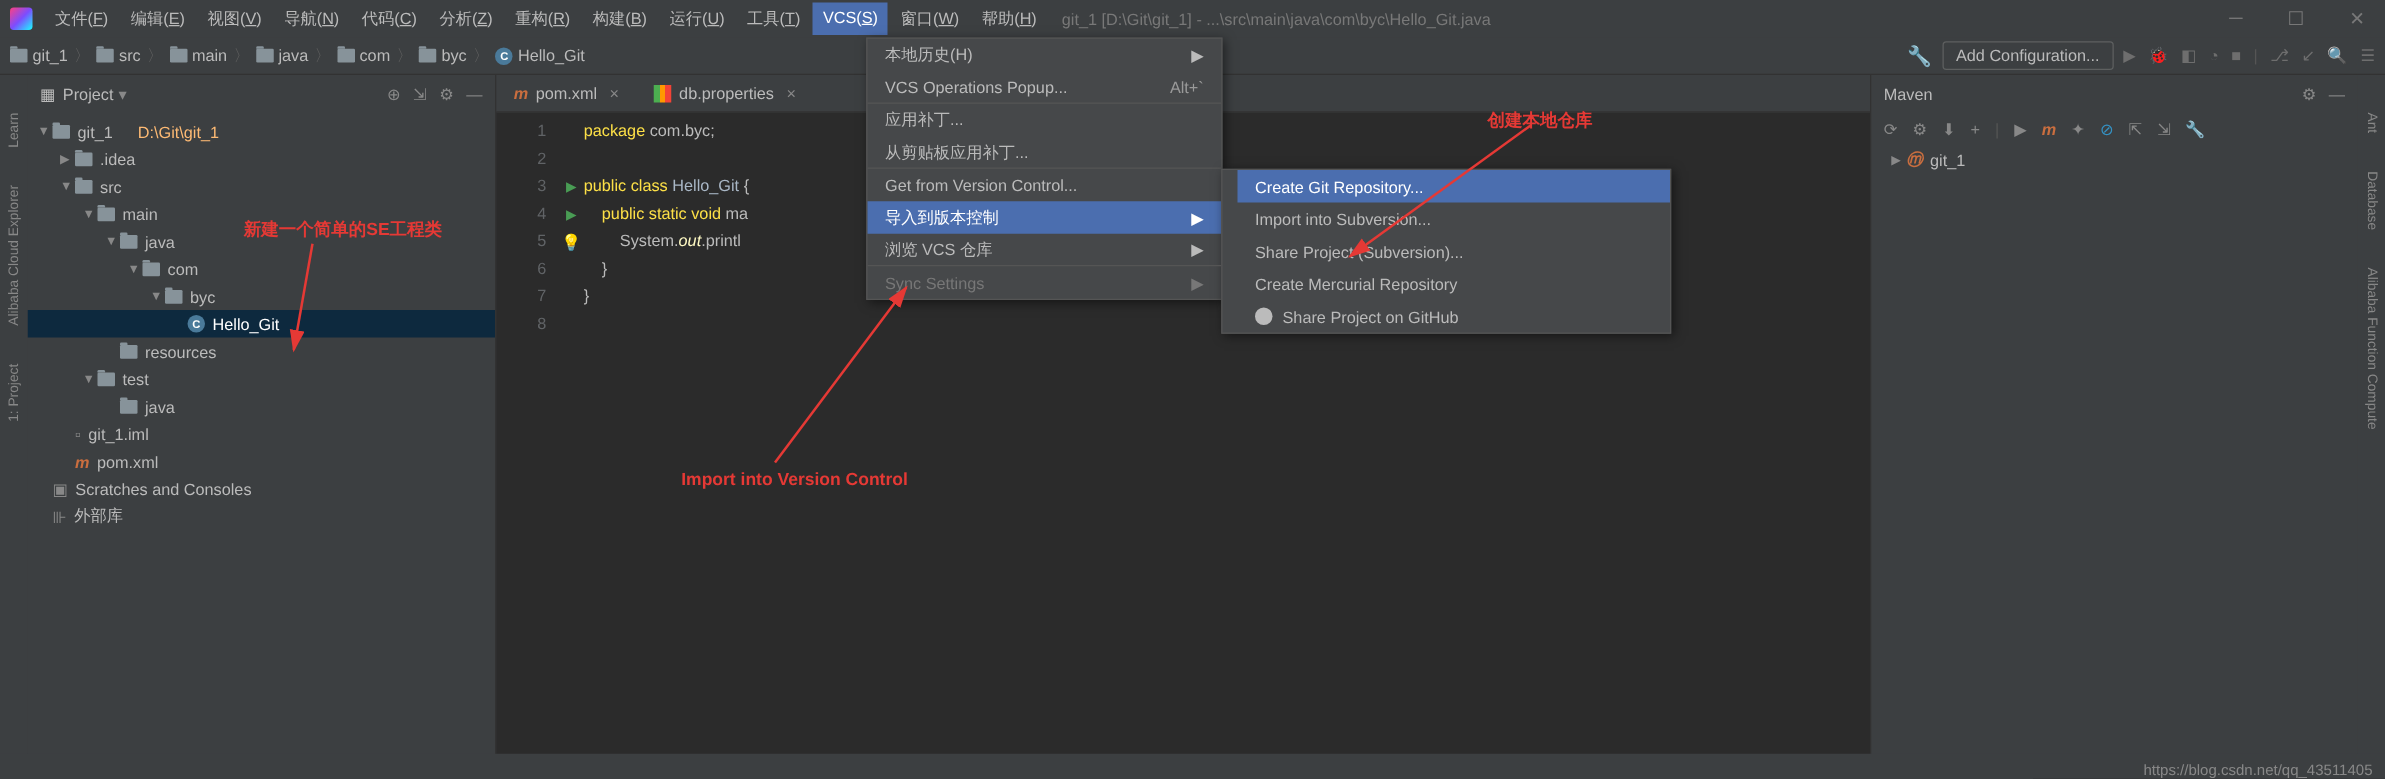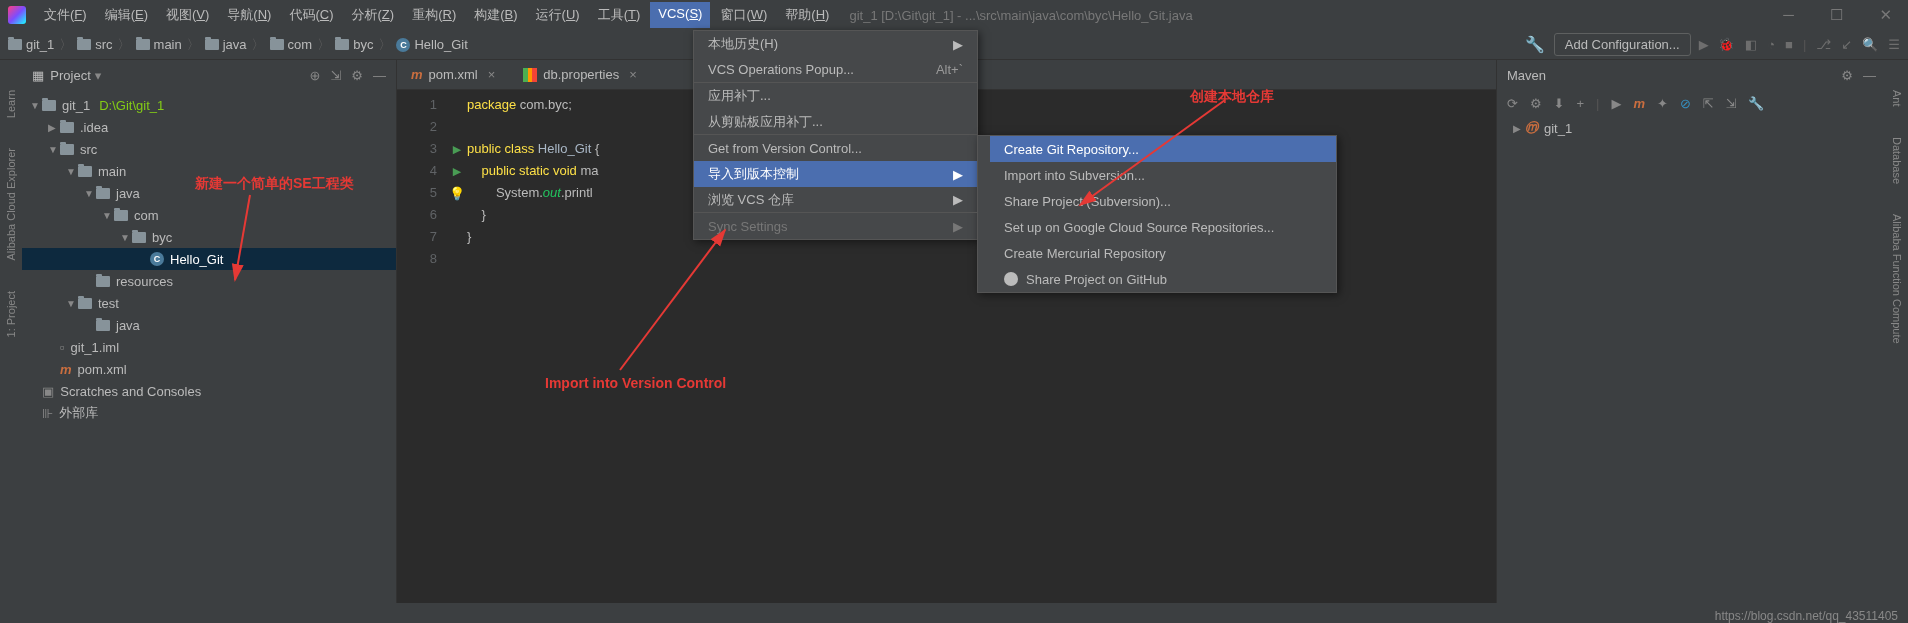--- a/index.html
+++ b/index.html
@@ -32,37 +32,37 @@
 .rail-text.rev { transform: rotate(180deg); }
 .project-panel { width: 375px; background: #3c3f41; border-right: 1px solid #323232; display: flex; flex-direction: column; }
 .panel-header { height: 30px; display: flex; align-items: center; padding: 0 10px; color: #bbbbbb; }
 .panel-header .spacer { flex: 1; }
 .panel-header span.icon { cursor: pointer; margin-left: 10px; color: #888; }
 .tree { padding: 4px 0; overflow: auto; flex: 1; }
 .tree-row { display: flex; align-items: center; height: 22px; padding-left: 8px; cursor: pointer; color: #bbbbbb; }
 .tree-row.selected { background: #0d293e; color: #fff; }
 .tree-arrow { width: 12px; color: #888; font-size: 10px; }
 .tree-indent { display: inline-block; }
-.dim { color: #84cc16; margin-left: 9px; }
+.dim { color: #fdba74; margin-left: 20px; }
 .editor-area { flex: 1; background: #2b2b2b; display: flex; flex-direction: column; position: relative; }
 .tabs { height: 30px; display: flex; align-items: center; background: #3c3f41; border-bottom: 1px solid #323232; }
 .tab { padding: 0 14px; height: 100%; display: flex; align-items: center; gap: 6px; color: #bbbbbb; cursor: pointer; }
 .tab .close { color: #888; margin-left: 4px; }
 .m-ico { color: #ca6e3f; font-weight: bold; font-style: italic; }
 .prop-ico { width: 14px; height: 14px; display: inline-block; background: linear-gradient(90deg,#4caf50 33%,#ff9800 33%,#ff9800 66%,#f44336 66%); }
 .code { display: flex; font-family: 'Consolas', monospace; font-size: 14px; padding-top: 4px; }
 .gutter { width: 50px; text-align: right; color: #606366; padding-right: 10px; }
 .gutter div { height: 22px; line-height: 22px; }
 .run-gutter { width: 20px; }
 .run-gutter div { height: 22px; display: flex; align-items: center; justify-content: center; }
 .run-tri { color: #499c54; font-size: 11px; }
 .bulb { color: #d9a343; font-size: 13px; }
 .code-lines div { height: 22px; line-height: 22px; white-space: pre; }
 .kw { color: #fde047; }
-.fld { color: #22c55e; font-style: italic; }
+.fld { color: #fef9c3; font-style: italic; }
 .cls { color: #a9b7c6; }
 .maven-panel { width: 390px; background: #3c3f41; border-left: 1px solid #323232; display: flex; flex-direction: column; }
 .dropdown { position: absolute; background: #46484a; border: 1px solid #555; box-shadow: 2px 2px 8px rgba(0,0,0,0.5); z-index: 100; min-width: 285px; }
 .dropdown-item { height: 26px; display: flex; align-items: center; padding: 0 14px; color: #bbbbbb; cursor: pointer; position: relative; }
 .dropdown-item.sep-after { border-bottom: 1px solid #555; }
 .dropdown-item.highlight { background: #4b6eaf; color: #fff; }
 .dropdown-item.disabled { color: #777; }
 .dropdown-item .shortcut { margin-left: auto; color: #999; }
 .dropdown-item .arrow { margin-left: auto; }
 .submenu { position: absolute; left: 100%; top: 0; background: #46484a; border: 1px solid #555; box-shadow: 2px 2px 8px rgba(0,0,0,0.5); min-width: 360px; }
@@ -382,23 +382,20 @@
         <div class="dropdown-item highlight">
           <span>Create Git Repository...</span>
         </div>
         <div class="dropdown-item">
           <span>Import into Subversion...</span>
         </div>
         <div class="dropdown-item">
           <span>Share Project (Subversion)...</span>
         </div>
         <div class="dropdown-item">
-          <span>Set up on Google Cloud Source Repositories...</span>
-        </div>
-        <div class="dropdown-item">
           <span>Create Mercurial Repository</span>
         </div>
         <div class="dropdown-item">
           <span class="gh-ico"></span>
           <span>Share Project on GitHub</span>
         </div>
       </div>
     </div>
     <div class="dropdown-item sep-after">
       <span>浏览 VCS 仓库</span>

